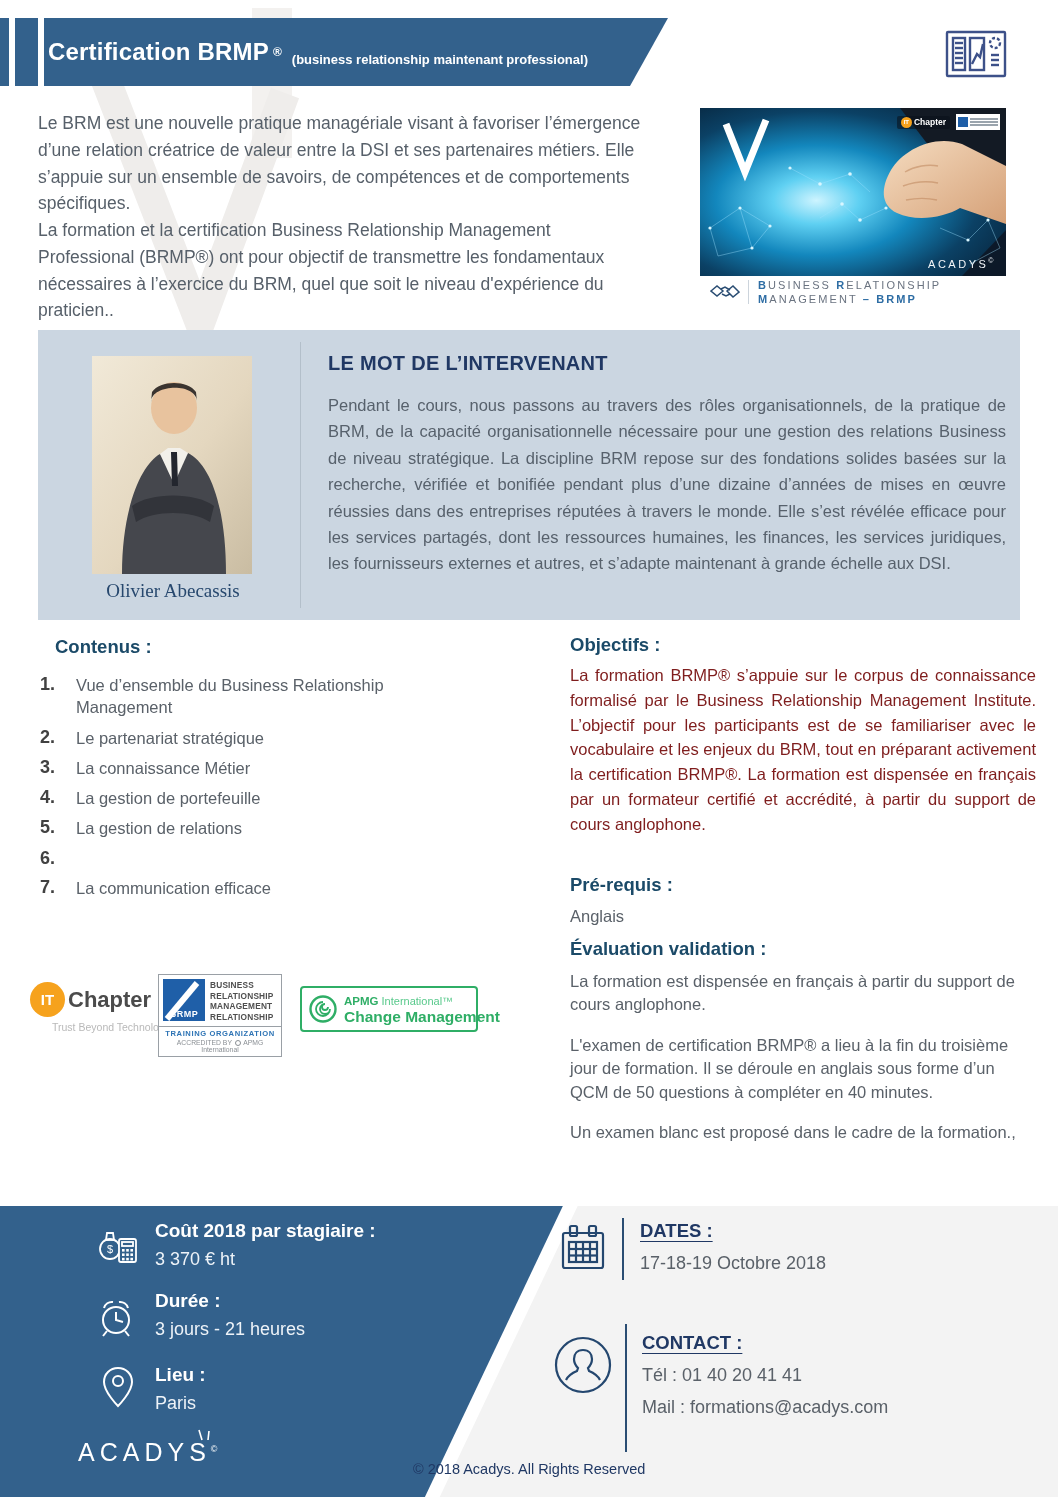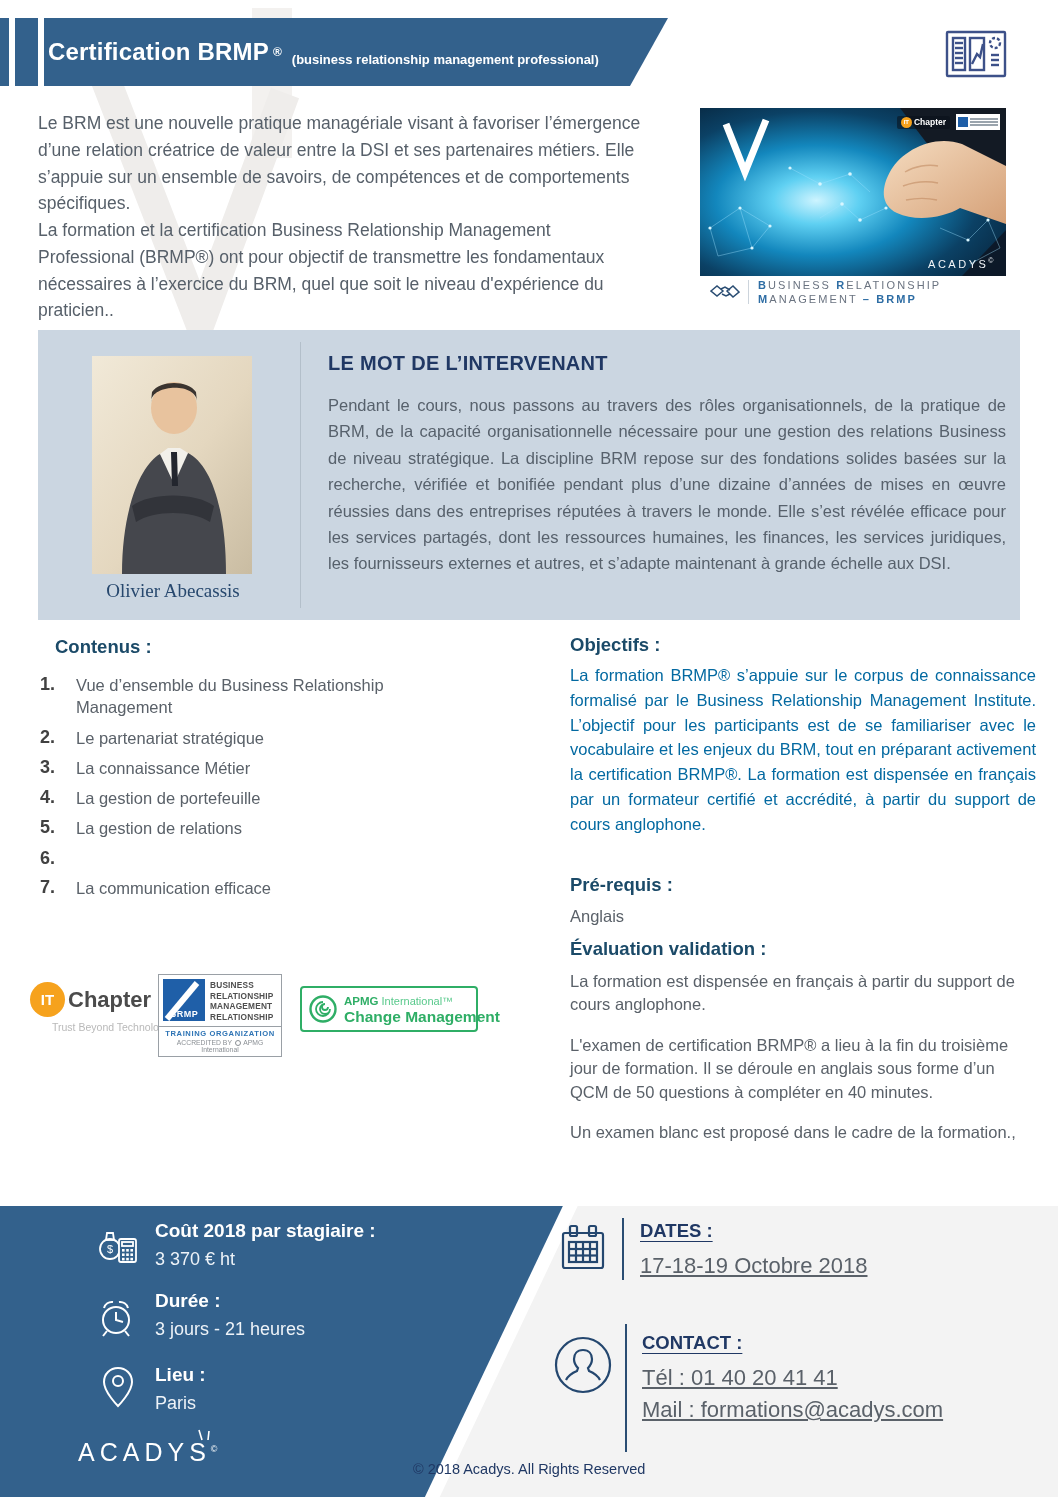--- a/index.html
+++ b/index.html
@@ -59,21 +59,21 @@
   .sec-heading { position:absolute; font-size:18.5px; font-weight:bold; color:#1b4a68; z-index:2; }
 
   
   .contenus-list { position:absolute; left:40px; top:666px; width:400px; list-style:none; z-index:2; }
   .contenus-list li { display:flex; margin-bottom:8px; }
   .li-num { width:36px; flex:none; font-size:18px; font-weight:bold; color:#414141; }
   .li-text { font-size:16.5px; line-height:1.35; color:#5a6169; width:330px; }
 
   
   .obj-text { position:absolute; left:570px; top:655px; width:466px; text-align:justify;
-              font-size:16.5px; line-height:1.5; color:#0369a1; z-index:2; }
+              font-size:16.5px; line-height:1.5; color:#7f1d1d; z-index:2; }
   .prereq-value { position:absolute; left:570px; top:899px; font-size:16.5px; color:#5a6169; z-index:2; }
   .eval-block { position:absolute; left:570px; top:962px; width:464px; z-index:2;
                 font-size:16.5px; line-height:1.42; color:#5a6169; }
   .eval-block p { margin-bottom:17px; }
 
   
   .logo-itc { position:absolute; left:30px; top:974px; z-index:2; }
   .itc-row { display:flex; align-items:center; }
   .itc-circle { width:35px; height:35px; border-radius:50%; background:#f6a21d; color:#fff; font-size:15px; font-weight:bold;
                 display:flex; align-items:center; justify-content:center; }
@@ -107,21 +107,21 @@
   .f-icon { position:absolute; }
   .f-label { font-size:19px; font-weight:bold; color:#fff; }
   .f-value { font-size:18px; color:#eef3f8; margin-top:7px; }
   .acadys-logo { position:absolute; left:78px; top:232px; color:#fff; font-size:25px; letter-spacing:5px; }
   .acadys-logo sup { font-size:9px; letter-spacing:0; }
   .acadys-ticks { position:absolute; left:118px; top:-9px; }
 
   .fr-divider { position:absolute; width:2px; background:#2a4d73; }
   .fr-label { position:absolute; font-size:18.5px; font-weight:bold; color:#203864;
               text-decoration:underline; text-underline-offset:4px; }
-  .fr-value { position:absolute; font-size:22px; color:#5a6169;text-decoration:underline; }
+  .fr-value { position:absolute; font-size:18px; color:#5a6169; }
   .copyright { position:absolute; left:413px; top:255px; font-size:14.5px; color:#203864; }
 
   svg { display:block; }
 </style>
 </head>
 <body>
 
 <div class="page">
 
   <div class="watermark">
@@ -130,21 +130,21 @@
       <polyline points="65,70 160,315 245,85" fill="none" stroke="#efedeb" stroke-width="30"></polyline>
     </svg>
   </div>
 
   <div class="banner">
     <div class="stripe stripe1"></div>
     <div class="stripe stripe2"></div>
     <div class="banner-text">
       <span class="banner-title">Certification BRMP</span>
       <sup class="banner-reg">®</sup>
-      <span class="banner-sub">(business relationship management professional)</span>
+      <span class="banner-sub">(business relationship maintenant professional)</span>
     </div>
   </div>
 
   <div class="report-icon">
     <svg width="62" height="48" viewBox="0 0 62 48" fill="none" stroke="#3d5189" stroke-width="2.4">
       <rect x="2" y="2" width="58" height="44" rx="1"></rect>
       <rect x="8" y="8" width="12" height="32"></rect>
       <line x1="10" y1="13" x2="18" y2="13"></line>
         <line x1="10" y1="18" x2="18" y2="18"></line>
       <line x1="10" y1="23" x2="18" y2="23"></line>

